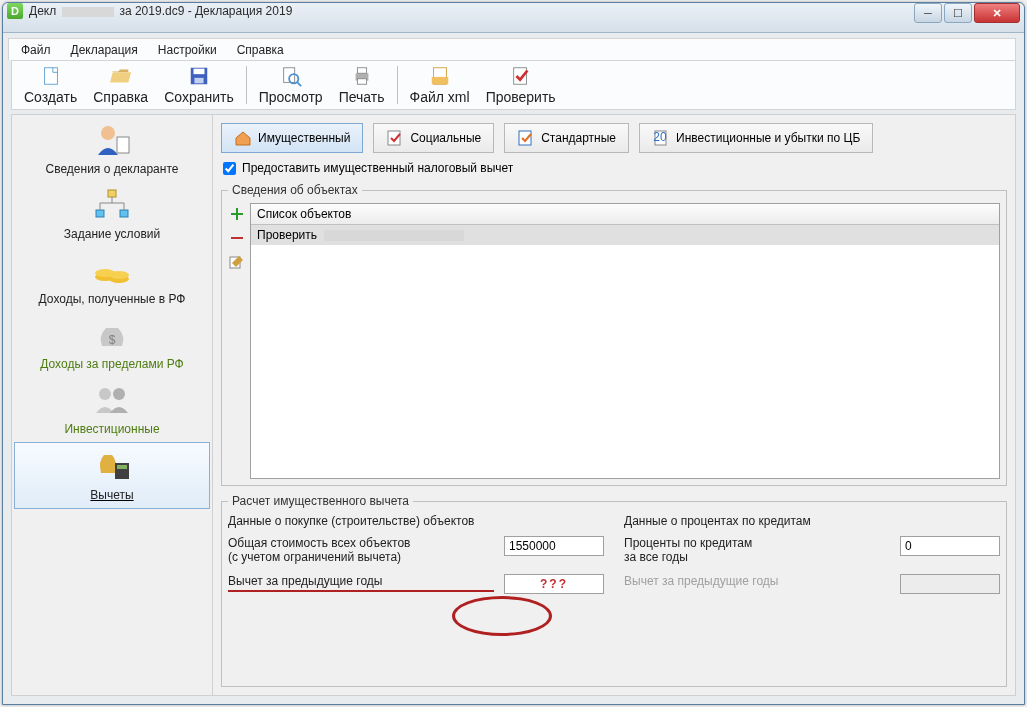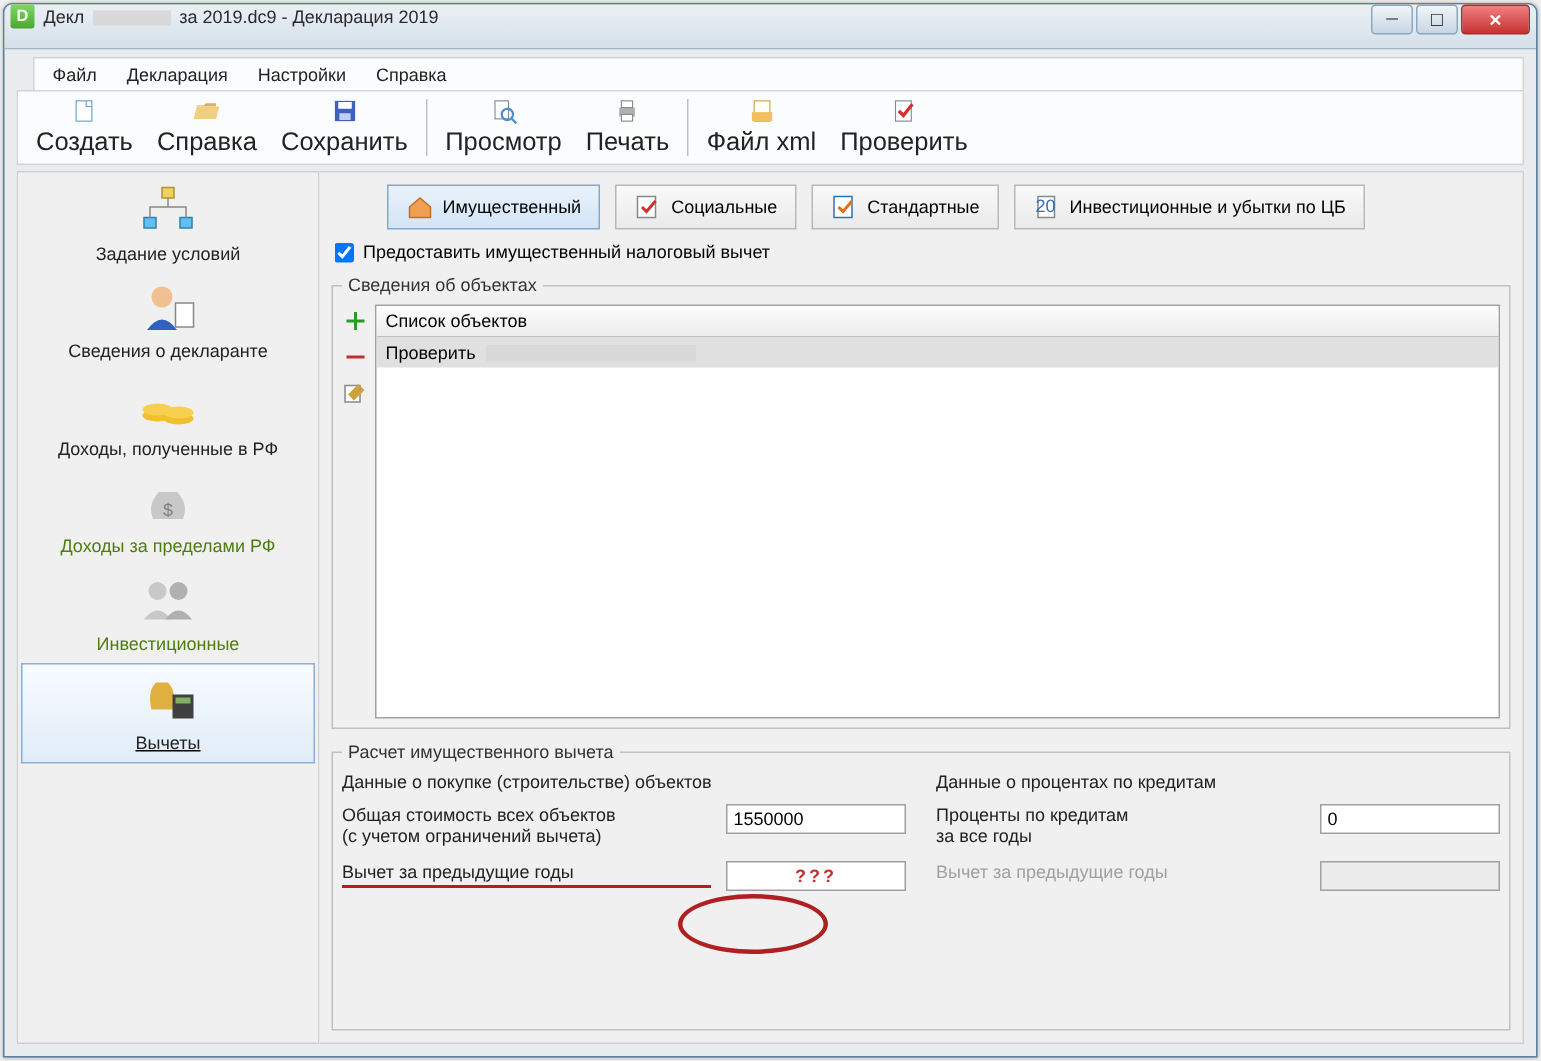--- a/index.html
+++ b/index.html
@@ -7,56 +7,56 @@
   .window { width: 1023px; height: 703px; margin: 2px; border: 1px solid #5a7fa0; border-radius: 6px 6px 0 0; background: #e8ecef; box-shadow: 0 0 3px rgba(0,0,0,0.3); display: flex; flex-direction: column; }
   .titlebar { height: 30px; background: linear-gradient(#eaf0f6, #d6e0ea); border-bottom: 1px solid #a0b5c8; display: flex; align-items: flex-start; padding: 0 4px; border-radius: 6px 6px 0 0; }
   .title-icon { width: 16px; height: 16px; background: linear-gradient(#7fd860, #4aa82e); border-radius: 2px; margin-right: 6px; position: relative; }
   .title-icon::after { content:"D"; color:#fff; font-weight:bold; position:absolute; inset:0; text-align:center; line-height:16px; font-size:11px;}
   .title-text { flex: 1; color: #2b2b2b; font-size: 13px; }
   .win-controls { display: flex; gap: 2px; }
   .win-btn { width: 28px; height: 20px; border: 1px solid #8aa7bf; border-radius: 3px; background: linear-gradient(#f0f5fa, #c8d6e4); display:flex; align-items:center; justify-content:center; }
   .win-btn.close { width: 46px; background: linear-gradient(#f08080, #c83232); border-color:#a03030; color:#fff; font-weight:bold; }
   .win-btn span{font-size:11px; color:#3a3a3a;}
   .win-btn.close span{color:#fff;}
-  .menubar { height: 22px; border-top: 1px solid #fff; background: #fbfcfd; padding: 0 4px; display:flex; align-items:center; gap:4px; margin: 5px 8px 0 19px; border:1px solid #d4d4d4; border-bottom:none;}
+  .menubar { height: 22px; border-top: 1px solid #fff; background: #fbfcfd; padding: 0 4px; display:flex; align-items:center; gap:4px; margin: 5px 8px 0 5px; border:1px solid #d4d4d4; border-bottom:none;}
   .menubar div{ padding: 2px 8px; color:#222; cursor:default;}
   .toolbar { height: 50px; background: #fbfcfd; border: 1px solid #d4d4d4; margin: 0 8px; display:flex; align-items:center; padding:2px 4px; gap:0;}
   .tool-btn { display:flex; flex-direction:column; align-items:center; justify-content:center; min-width:58px; height:44px; padding:2px 8px; gap:2px; cursor:default;}
   .tool-sep { width:1px; height:38px; background:#c0c0c0; margin:0 4px;}
   .tool-btn .ico { width:24px; height:24px;}
-  .tool-btn .lbl{ font-size:17px; color:#222;}
+  .tool-btn .lbl{ font-size:14px; color:#222;}
   .body-area { flex:1; display:flex; background: #f0f0f0; margin: 4px 8px 8px 8px; overflow:hidden;}
   .sidebar { width:202px; background:#f0f0f0; border:1px solid #d0d0d0; display:flex; flex-direction:column; padding:2px;}
   .side-item{ text-align:center; padding:6px 4px; cursor:default;}
   .side-item .lbl{ margin-top:4px; display:block; color:#222;}
   .side-item.disabled .lbl{ color:#4d7c0f;}
   .side-item.selected{ background: linear-gradient(#f7fbff, #e0ecf8); border:1px solid #8ab0d8;text-decoration:underline;}
   .side-ico{ width:40px; height:32px; margin:0 auto;}
   .main { flex:1; display:flex; flex-direction:column; background:#f0f0f0; border:1px solid #d0d0d0; border-left:none; padding:4px;}
   .tabrow{ display:flex; gap:10px; padding:4px 4px 8px 4px;}
   .tab-btn{ display:flex; align-items:center; gap:6px; padding:5px 12px; border:1px solid #b8b8b8; background:linear-gradient(#f9f9f9,#eaeaea); cursor:default;}
-  .tab-btn.active{ border:1px solid #7fa8d0; background:linear-gradient(#eaf2fa,#d2e4f6);margin-left:37px;}
+  .tab-btn.active{ border:1px solid #7fa8d0; background:linear-gradient(#eaf2fa,#d2e4f6);}
   .tab-ico{ width:18px;height:18px;}
   .check-row{ display:flex; align-items:center; gap:6px; padding:0 6px 4px 6px;}
   .check-row input{width:13px;height:13px;}
   fieldset{ border:1px solid #c0c0c0; margin:4px 4px; padding:6px; position:relative;}
   legend{ padding:0 4px; color:#333;}
   .obj-area{ display:flex; gap:4px;}
   .obj-btns{ display:flex; flex-direction:column; gap:6px; padding-top:2px;}
   .ob{ width:18px; height:18px; display:flex; align-items:center; justify-content:center; cursor:default;}
   .obj-list{ flex:1; border:1px solid #a0a0a0; background:#fff; height:276px; overflow:hidden;}
   .obj-head{ background:linear-gradient(#fdfdfd,#ececec); border-bottom:1px solid #c0c0c0; padding:3px 6px;}
   .obj-row{ padding:3px 6px; background:#e0e0e0;}
   .calc-row{ display:flex; gap:20px;}
   .calc-col{ flex:1;}
   .calc-title{ margin-bottom:8px; color:#222;}
   .field-row{ display:flex; align-items:flex-start; gap:10px; margin-bottom:10px;}
   .field-lbl{ flex:1; color:#222;}
   .field-lbl.disabled{ color:#a0a0a0;}
-  .field-input{ width:120px; height:20px; border:1px solid #a0a0a0; background:#fff; padding:2px 4px; text-align:right;}
+  .field-input{ width:100px; height:20px; border:1px solid #a0a0a0; background:#fff; padding:2px 4px; text-align:right;}
   .field-input.dis{ background:#ececec;}
   .underline-red{ border-bottom:2px solid #b02020; padding-bottom:2px;}
   .oval{ position:absolute; border:3px solid #b02020; border-radius:50%; pointer-events:none;}
   .qmarks{ color:#c03030; font-weight:bold; letter-spacing:2px; text-align:center;}
 </style>
 </head>
 <body>
 
 <div class="window">
   <div class="titlebar">
@@ -140,34 +140,34 @@
           <path d="M7 12 l4 4 l8 -10" fill="none" stroke="#d03030" stroke-width="3"></path>
         </svg>
       <span class="lbl">Проверить</span>
     </div>
   </div>
 
   <div class="body-area">
     <div class="sidebar">
       <div class="side-item">
         <svg class="side-ico" viewBox="0 0 40 32">
+            <circle cx="16" cy="10" r="7" fill="#f0c090"></circle>
+            <path d="M6 32 q10 -14 20 0" fill="#3060c0"></path>
+            <rect x="25" y="14" width="12" height="16" fill="#fff" stroke="#888"></rect>
+          </svg>
+        <span class="lbl">Сведения о декларанте</span>
+      </div>
+      <div class="side-item">
+        <svg class="side-ico" viewBox="0 0 40 32">
             <rect x="16" y="2" width="8" height="7" fill="#f0d060" stroke="#b09030"></rect>
             <rect x="4" y="22" width="8" height="7" fill="#60c0f0" stroke="#3080b0"></rect>
             <rect x="28" y="22" width="8" height="7" fill="#60c0f0" stroke="#3080b0"></rect>
             <path d="M20 9 v6 M20 15 h-12 v7 M20 15 h12 v7" fill="none" stroke="#888"></path>
           </svg>
         <span class="lbl">Задание условий</span>
-      </div>
-      <div class="side-item">
-        <svg class="side-ico" viewBox="0 0 40 32">
-            <circle cx="16" cy="10" r="7" fill="#f0c090"></circle>
-            <path d="M6 32 q10 -14 20 0" fill="#3060c0"></path>
-            <rect x="25" y="14" width="12" height="16" fill="#fff" stroke="#888"></rect>
-          </svg>
-        <span class="lbl">Сведения о декларанте</span>
       </div>
       <div class="side-item">
         <svg class="side-ico" viewBox="0 0 40 32">
             <ellipse cx="13" cy="24" rx="10" ry="4" fill="#f0c030"></ellipse>
             <ellipse cx="13" cy="20" rx="10" ry="4" fill="#f8d050"></ellipse>
             <ellipse cx="27" cy="26" rx="10" ry="4" fill="#f0c030"></ellipse>
             <ellipse cx="27" cy="22" rx="10" ry="4" fill="#f8d050"></ellipse>
           </svg>
         <span class="lbl">Доходы, полученные в РФ</span>
       </div>

